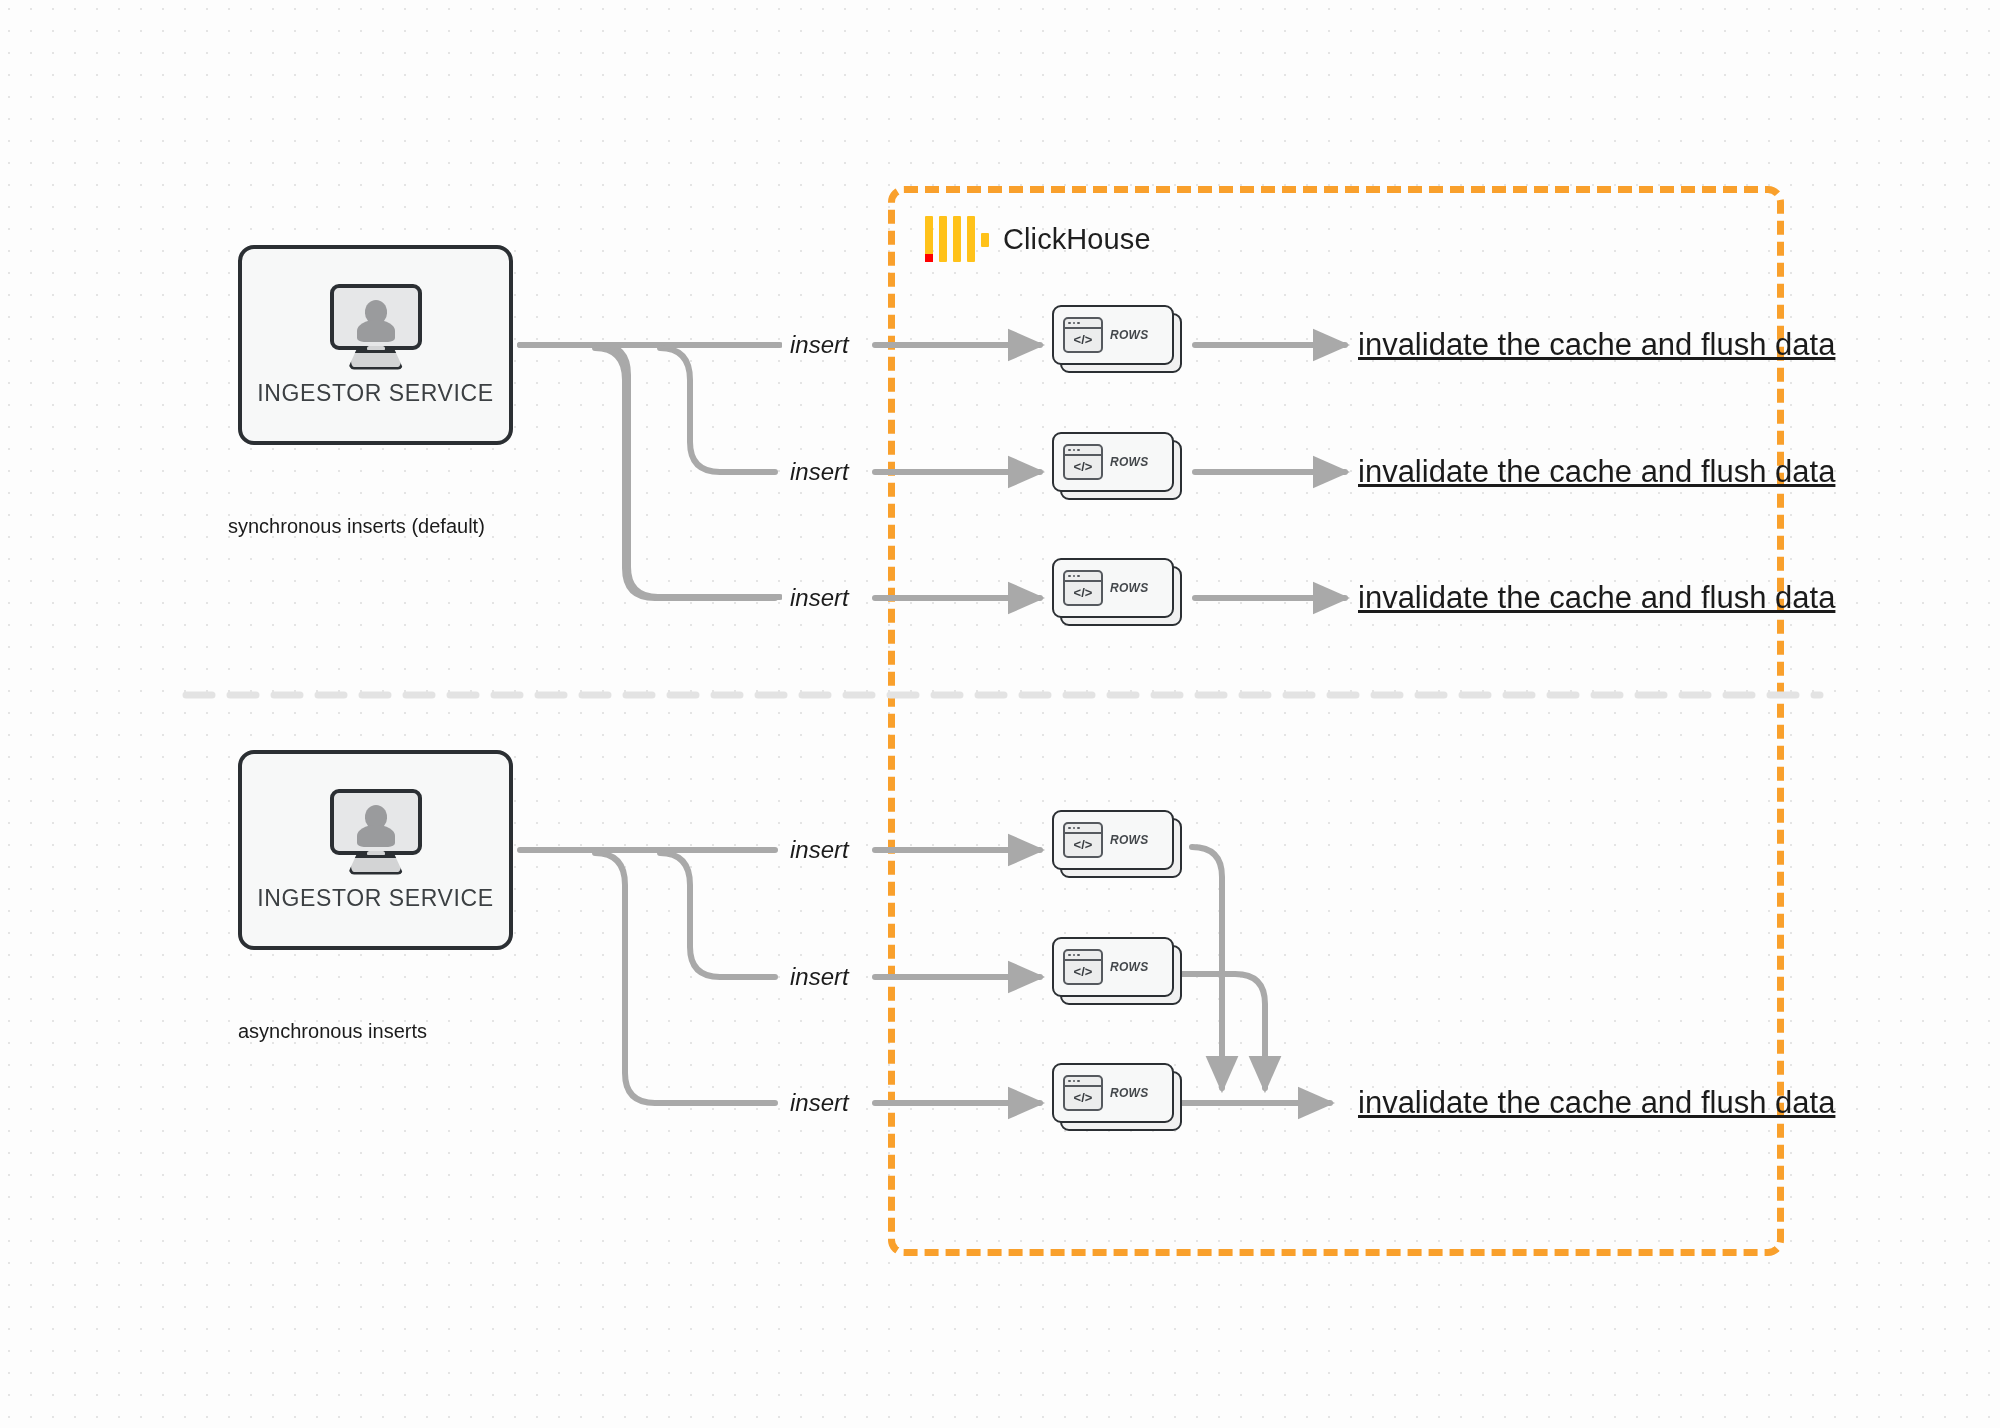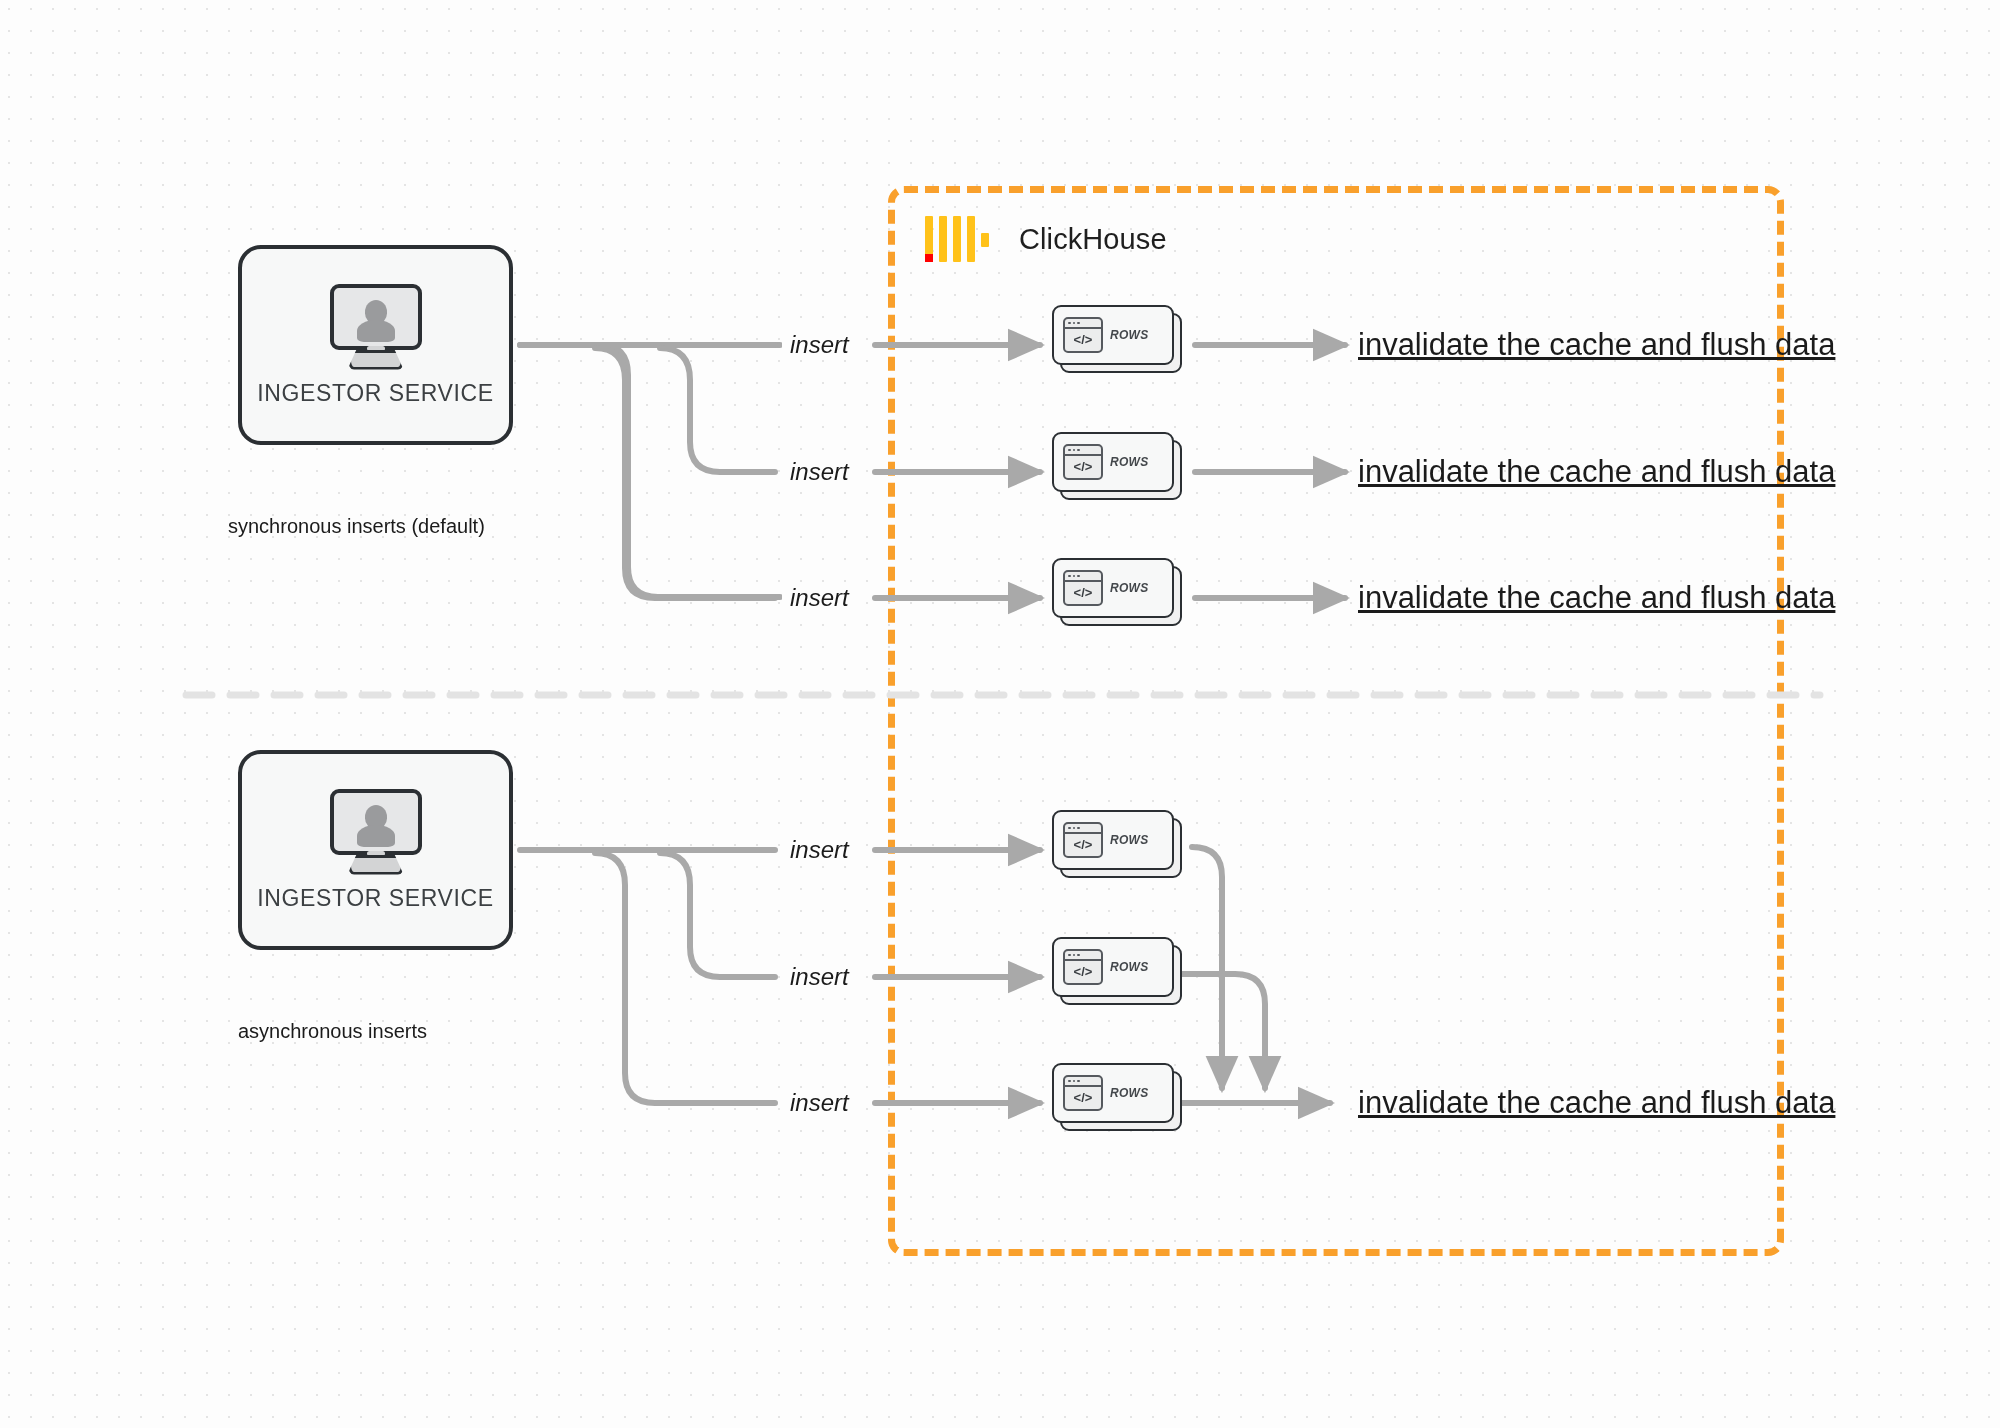--- a/index.html
+++ b/index.html
@@ -83,31 +83,30 @@
     top: 38px;
     width: 8px;
     height: 8px;
     background: #ff0000;
   }
   .ch-title {
     font-size: 29px;
     color: #1f1f1f;
     letter-spacing: 0.1px;
     white-space: nowrap;
-    margin-left: 16px;
   }
 
   
   .service-node {
     position: absolute;
     width: 275px;
     height: 200px;
     background: #f7f8f8;
     border: 4px solid #2b2f33;
-    border-radius: 23px;
+    border-radius: 16px;
     box-sizing: border-box;
     display: flex;
     flex-direction: column;
     align-items: center;
     justify-content: center;
   }
   .monitor {
     position: relative;
     width: 96px;
     height: 86px;

